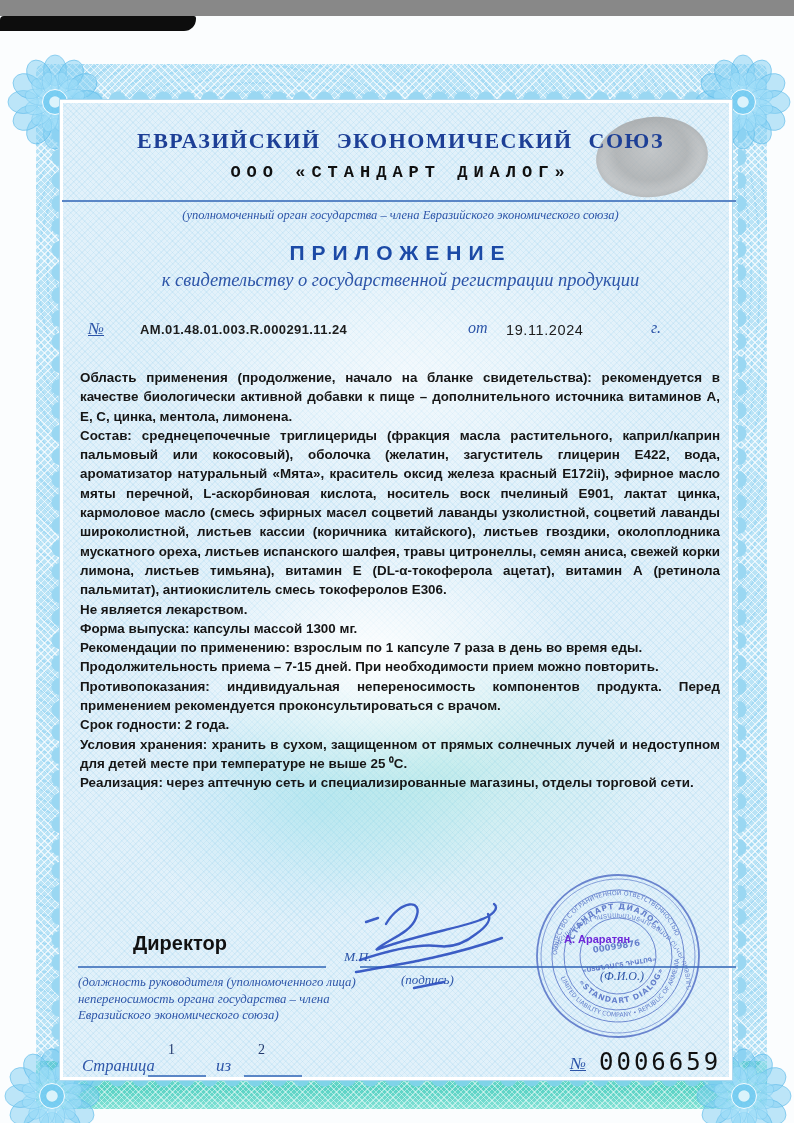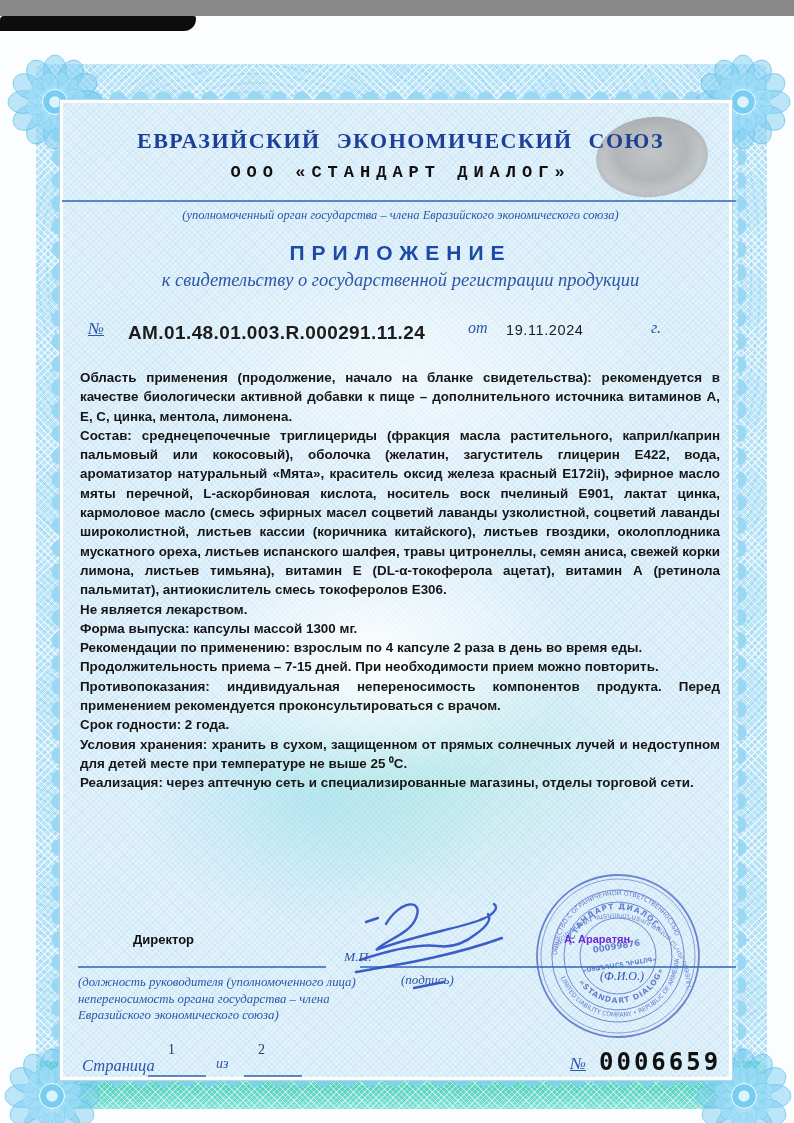--- a/index.html
+++ b/index.html
@@ -75,48 +75,48 @@
   .serif-blue{color:#2d55a8; font-family:"Liberation Serif", serif;font-style:italic;}
   .union-title{top:112px; color:#1d3f96; font-family:"Liberation Serif", serif;
     font-size:22px; font-weight:700; letter-spacing:1.5px; word-spacing:9px;}
   .org-name{top:147px; color:#101010; font-family:"Liberation Mono","DejaVu Sans Mono",monospace;
     font-size:17px; font-weight:700; letter-spacing:6px;}
   .divider{top:184px; left:62px; width:674px; height:2px; background:#5a86c6;}
   .org-caption{top:192px; font-size:12.5px;}
   .doc-title{top:225px; color:#1c4aa6; font-size:21px; font-weight:700; letter-spacing:7px;}
   .doc-subtitle{top:254px; font-size:18.5px;}
   .no-label{left:88px; top:303px; font-size:17px; text-decoration:underline;}
-  .reg-number{left:128px; top:306px; font-size:19px; font-weight:700; color:#1c1c1c; letter-spacing:.4px;}
+  .reg-number{left:140px; top:306px; font-size:13px; font-weight:700; color:#1c1c1c; letter-spacing:.4px;}
   .from-label{left:468px; top:303px; font-size:16px;}
   .reg-date{left:506px; top:306px; font-size:14.5px; font-weight:400; color:#1c1c1c; letter-spacing:.6px;}
   .year-label{left:651px; top:303px; font-size:16px;}
   .body-text{
     left:80px; top:352px; width:640px;
     font-size:13.4px; line-height:19.3px; font-weight:700; color:#161616;
     text-align:justify;
   }
   .body-text p{margin:0;}
-  .director-label{left:133px; top:916px; font-size:13px; font-weight:700; color:#111;}
+  .director-label{left:133px; top:916px; font-size:20px; font-weight:700; color:#111;}
   .sig-line-left{left:78px; top:950px; width:248px; height:1.5px; background:#5a86c6;}
   .sig-line-right{left:360px; top:950px; width:376px; height:1.5px; background:#5a86c6;}
   .position-caption{left:78px; top:958px; width:288px; font-size:12.8px; line-height:16.5px;}
   .mp-label{left:344px; top:933px; font-size:13.5px;}
   .sign-caption{left:401px; top:956px; font-size:13px;}
   .signature-svg{left:352px; top:878px; width:170px; height:100px; z-index:6;}
   .stamp-svg{left:531px; top:853px; width:174px; height:174px; z-index:5; transform:rotate(-9deg); opacity:.92;}
   .signer-name{left:564px; top:917px; font-size:11px; font-weight:700; color:#6d28d9; z-index:7;}
   .fio-caption{left:600px; top:953px; font-size:12px; z-index:7;}
   .page-label{left:82px; top:1040px; font-size:16.5px;}
   .page-cur{left:168px; top:1026px; font-size:14px; color:#233a6e; font-family:"Liberation Serif",serif;}
   .page-tot{left:258px; top:1026px; font-size:14px; color:#233a6e; font-family:"Liberation Serif",serif;}
-  .of-label{left:216px; top:1040px; font-size:14px;}
+  .of-label{left:216px; top:1040px; font-size:17px;}
   .blank1{left:148px; top:1059px; width:58px; height:1.5px; background:#5a86c6;}
   .blank2{left:244px; top:1059px; width:58px; height:1.5px; background:#5a86c6;}
   .form-no-label{left:570px; top:1038px; font-size:17px; text-decoration:underline;}
-  .form-number{left:599px; top:1032px; font-size:24px; font-weight:700; letter-spacing:3px;
+  .form-number{left:599px; top:1032px; font-size:24px; font-weight:400; letter-spacing:3px;
     color:#101010; font-family:"DejaVu Sans Mono", monospace;}
   .emboss-oval{
     left:596px; top:101px; width:112px; height:80px; border-radius:50%;
     background:radial-gradient(ellipse at 50% 42%, #bdbdbd 0%, #a9a9a9 45%, #c9c9c9 72%, rgba(205,205,205,.2) 100%);
     box-shadow:inset 0 0 8px rgba(120,120,120,.6);
     transform:rotate(-6deg); opacity:.8;
   }
 </style>
 </head>
 <body>
@@ -197,21 +197,21 @@
     <span class="abs reg-number">AM.01.48.01.003.R.000291.11.24</span>
     <span class="abs from-label serif-blue">от</span>
     <span class="abs reg-date">19.11.2024</span>
     <span class="abs year-label serif-blue">г.</span>
 
     <div class="abs body-text">
       <p>Область применения (продолжение, начало на бланке свидетельства): рекомендуется в качестве биологически активной добавки к пище – дополнительного источника витаминов А, Е, С, цинка, ментола, лимонена.</p>
       <p>Состав: среднецепочечные триглицериды (фракция масла растительного, каприл/каприн пальмовый или кокосовый), оболочка (желатин, загуститель глицерин Е422, вода, ароматизатор натуральный «Мята», краситель оксид железа красный Е172ii), эфирное масло мяты перечной, L-аскорбиновая кислота, носитель воск пчелиный Е901, лактат цинка, кармоловое масло (смесь эфирных масел соцветий лаванды узколистной, соцветий лаванды широколистной, листьев кассии (коричника китайского), листьев гвоздики, околоплодника мускатного ореха, листьев испанского шалфея, травы цитронеллы, семян аниса, свежей корки лимона, листьев тимьяна), витамин Е (DL-α-токоферола ацетат), витамин А (ретинола пальмитат), антиокислитель смесь токоферолов Е306.</p>
       <p>Не является лекарством.</p>
       <p>Форма выпуска: капсулы массой 1300 мг.</p>
-      <p>Рекомендации по применению: взрослым по 4 капсуле 2 раза в день во время еды.</p>
+      <p>Рекомендации по применению: взрослым по 1 капсуле 7 раза в день во время еды.</p>
       <p>Продолжительность приема – 7-15 дней. При необходимости прием можно повторить.</p>
       <p>Противопоказания: индивидуальная непереносимость компонентов продукта. Перед применением рекомендуется проконсультироваться с врачом.</p>
       <p>Срок годности: 2 года.</p>
       <p>Условия хранения: хранить в сухом, защищенном от прямых солнечных лучей и недоступном для детей месте при температуре не выше 25 ⁰С.</p>
       <p>Реализация: через аптечную сеть и специализированные магазины, отделы торговой сети.</p>
     </div>
 
     <span class="abs director-label">Директор</span>
     <div class="abs sig-line-left"></div>
     <div class="abs sig-line-right"></div>

